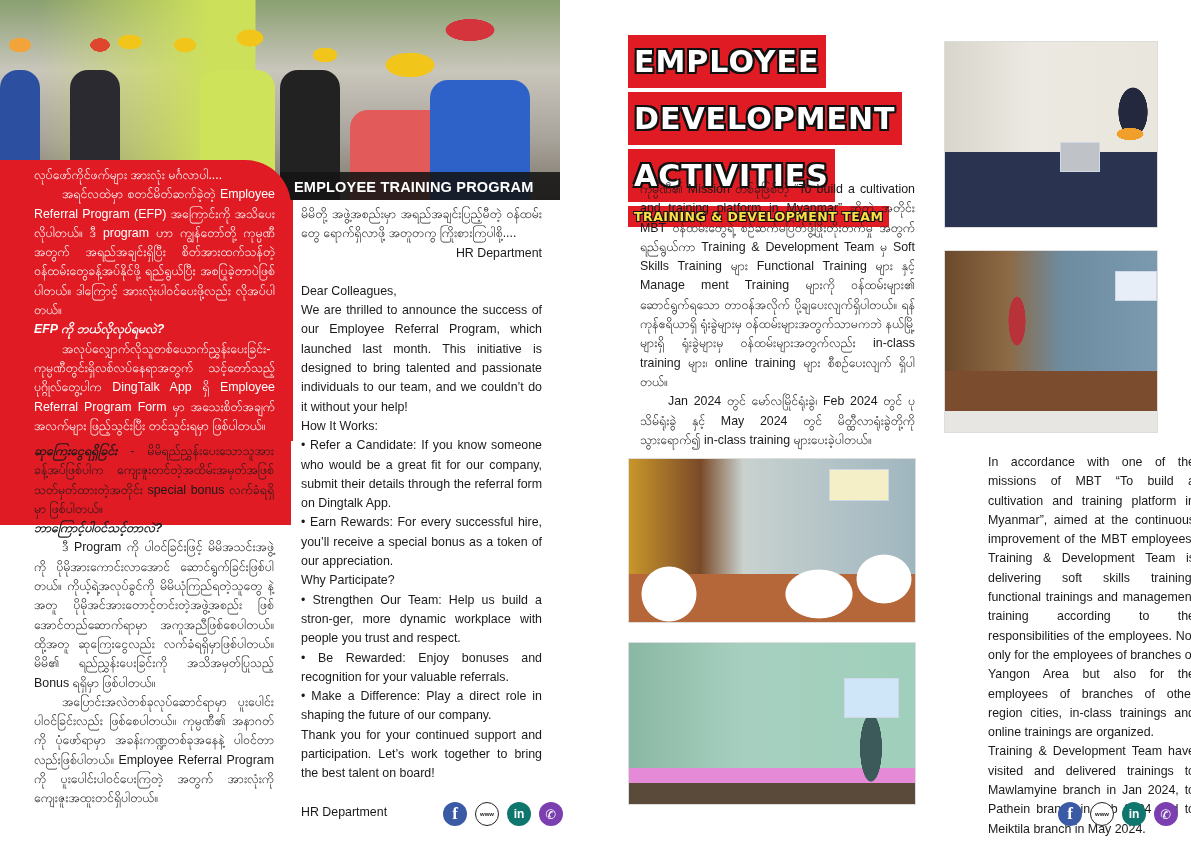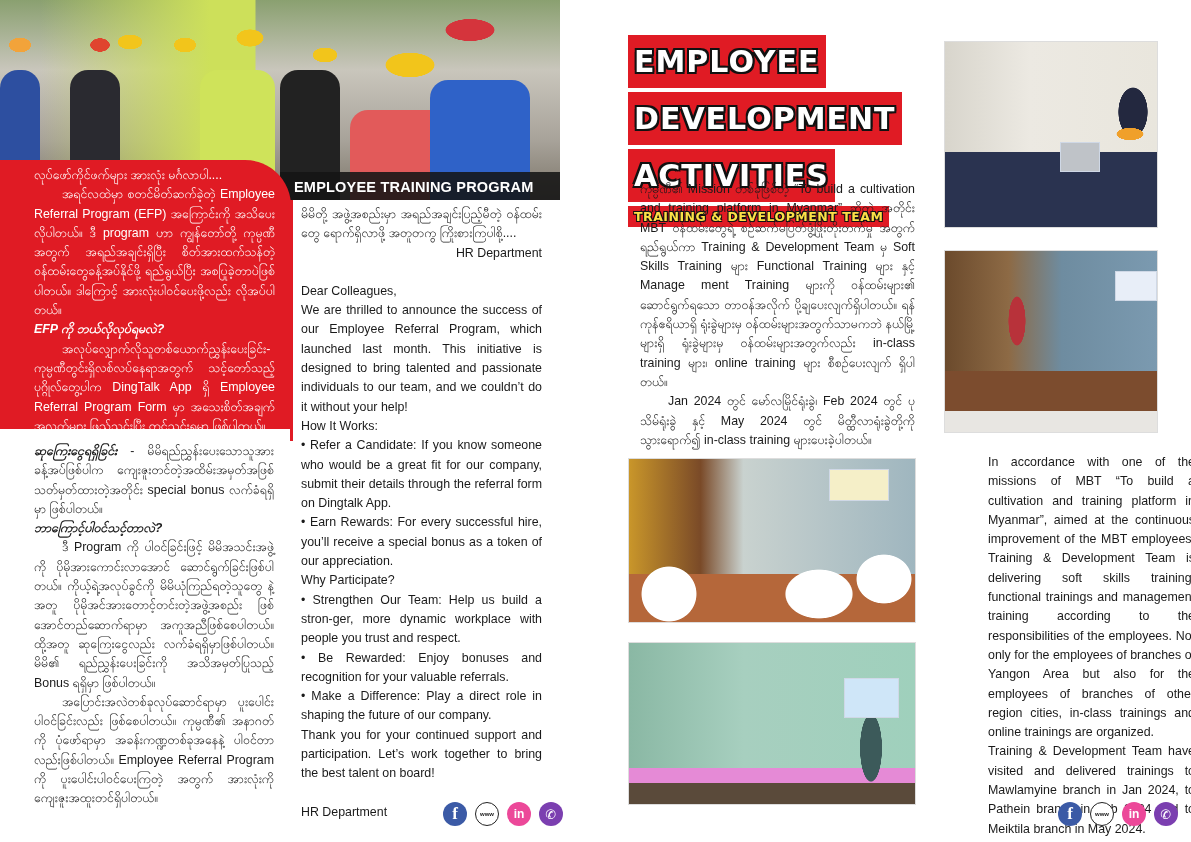--- a/index.html
+++ b/index.html
@@ -15,38 +15,38 @@
         radial-gradient(ellipse 18px 12px at 20px 45px, #f2a33a 60%, transparent 62%),
         radial-gradient(ellipse 16px 11px at 100px 45px, #e0452e 60%, transparent 62%),
         radial-gradient(ellipse 18px 12px at 185px 45px, #f2c51b 60%, transparent 62%),
         radial-gradient(ellipse 20px 12px at 325px 55px, #f2c51b 60%, transparent 62%),
         linear-gradient(90deg, transparent 40px, #cde05a 210px, #cde05a 255px, transparent 256px),
         linear-gradient(180deg, #8aa070 0%, #c9c6bc 35%, #a8a39a 70%, #7b7468 100%);
     }
     .hero-people { position: absolute; bottom: 0; height: 130px; border-radius: 18px 18px 0 0; }
     #hero-caption { position: absolute; left: 280px; top: 172px; width: 280px; height: 30px; background: rgba(20,20,20,0.88); color: #fff; font-weight: bold; font-size: 14.5px; padding: 7px 0 0 14px; letter-spacing: 0.2px; }
     
-    #red-box { position: absolute; left: 0; top: 160px; width: 291px; height: 269px; background: #e01b24; border-top-right-radius: 46px; color: #fff; padding: 6px 16px 0 34px; font-size: 12.4px; line-height: 19.3px; text-align: justify; }
+    #red-box { position: absolute; left: 0; top: 160px; width: 291px; height: 365px; background: #e01b24; border-top-right-radius: 46px; color: #fff; padding: 6px 16px 0 34px; font-size: 12.4px; line-height: 19.3px; text-align: justify; }
     #red-box p { margin: 0; }
     .indent { text-indent: 28px; }
     .q { font-weight: bold; font-style: italic; }
     
     .col { position: absolute; font-size: 12.4px; line-height: 19.3px; text-align: justify; }
     #col1-lower { left: 34px; top: 442px; width: 240px; }
     #col2 { left: 301px; top: 205px; width: 241px; }
     #col2 .right { text-align: right; }
     #col2 .gap { height: 19px; }
     
     #left-rule { position: absolute; left: 290px; top: 200px; width: 3px; height: 241px; background: #e01b24; }
     
     .social { position: absolute; display: flex; gap: 8px; }
     .sicon { width: 24px; height: 24px; border-radius: 50%; display: flex; align-items: center; justify-content: center; color: #fff; font-weight: bold; font-size: 13px; }
     .fb { background: #3b5aa6; font-family: "Liberation Serif", serif; font-size: 17px; }
     .www { background: #fff; border: 1.8px solid #222; color: #222; font-size: 6px; }
-    .li { background: #ec4899; font-size: 12px; }
+    .li { background: #0f766e; font-size: 12px; }
     .vb { background: #7b3fb0; }
     
     #title-block { position: absolute; left: 628px; top: 35px; }
     .tline { display: inline-block; background: #e01b24; color: #fff; font-weight: 900; font-family: "DejaVu Sans", sans-serif; font-size: 30px; line-height: 31px; padding: 11px 6px; letter-spacing: 1px; text-shadow: -2px -2px 0 #111, 2px -2px 0 #111, -2px 2px 0 #111, 2px 2px 0 #111, 0 2px 0 #111, 2px 0 0 #111; margin-bottom: 4px; }
     .tsub { display: inline-block; background: #e01b24; color: #fde047; font-weight: bold; font-family: "DejaVu Sans", sans-serif; font-size: 12.5px; line-height: 19px; padding: 1px 6px; letter-spacing: 0.5px; text-shadow: -1px -1px 0 #111, 1px -1px 0 #111, -1px 1px 0 #111, 1px 1px 0 #111; }
     #col3 { left: 640px; top: 180px; width: 275px; }
     #col4 { left: 988px; top: 453px; width: 207px; }
     
     .tphoto { position: absolute; border: 1px solid #ddd; }
     #photo-a { left: 944px; top: 41px; width: 214px; height: 187px; background:

